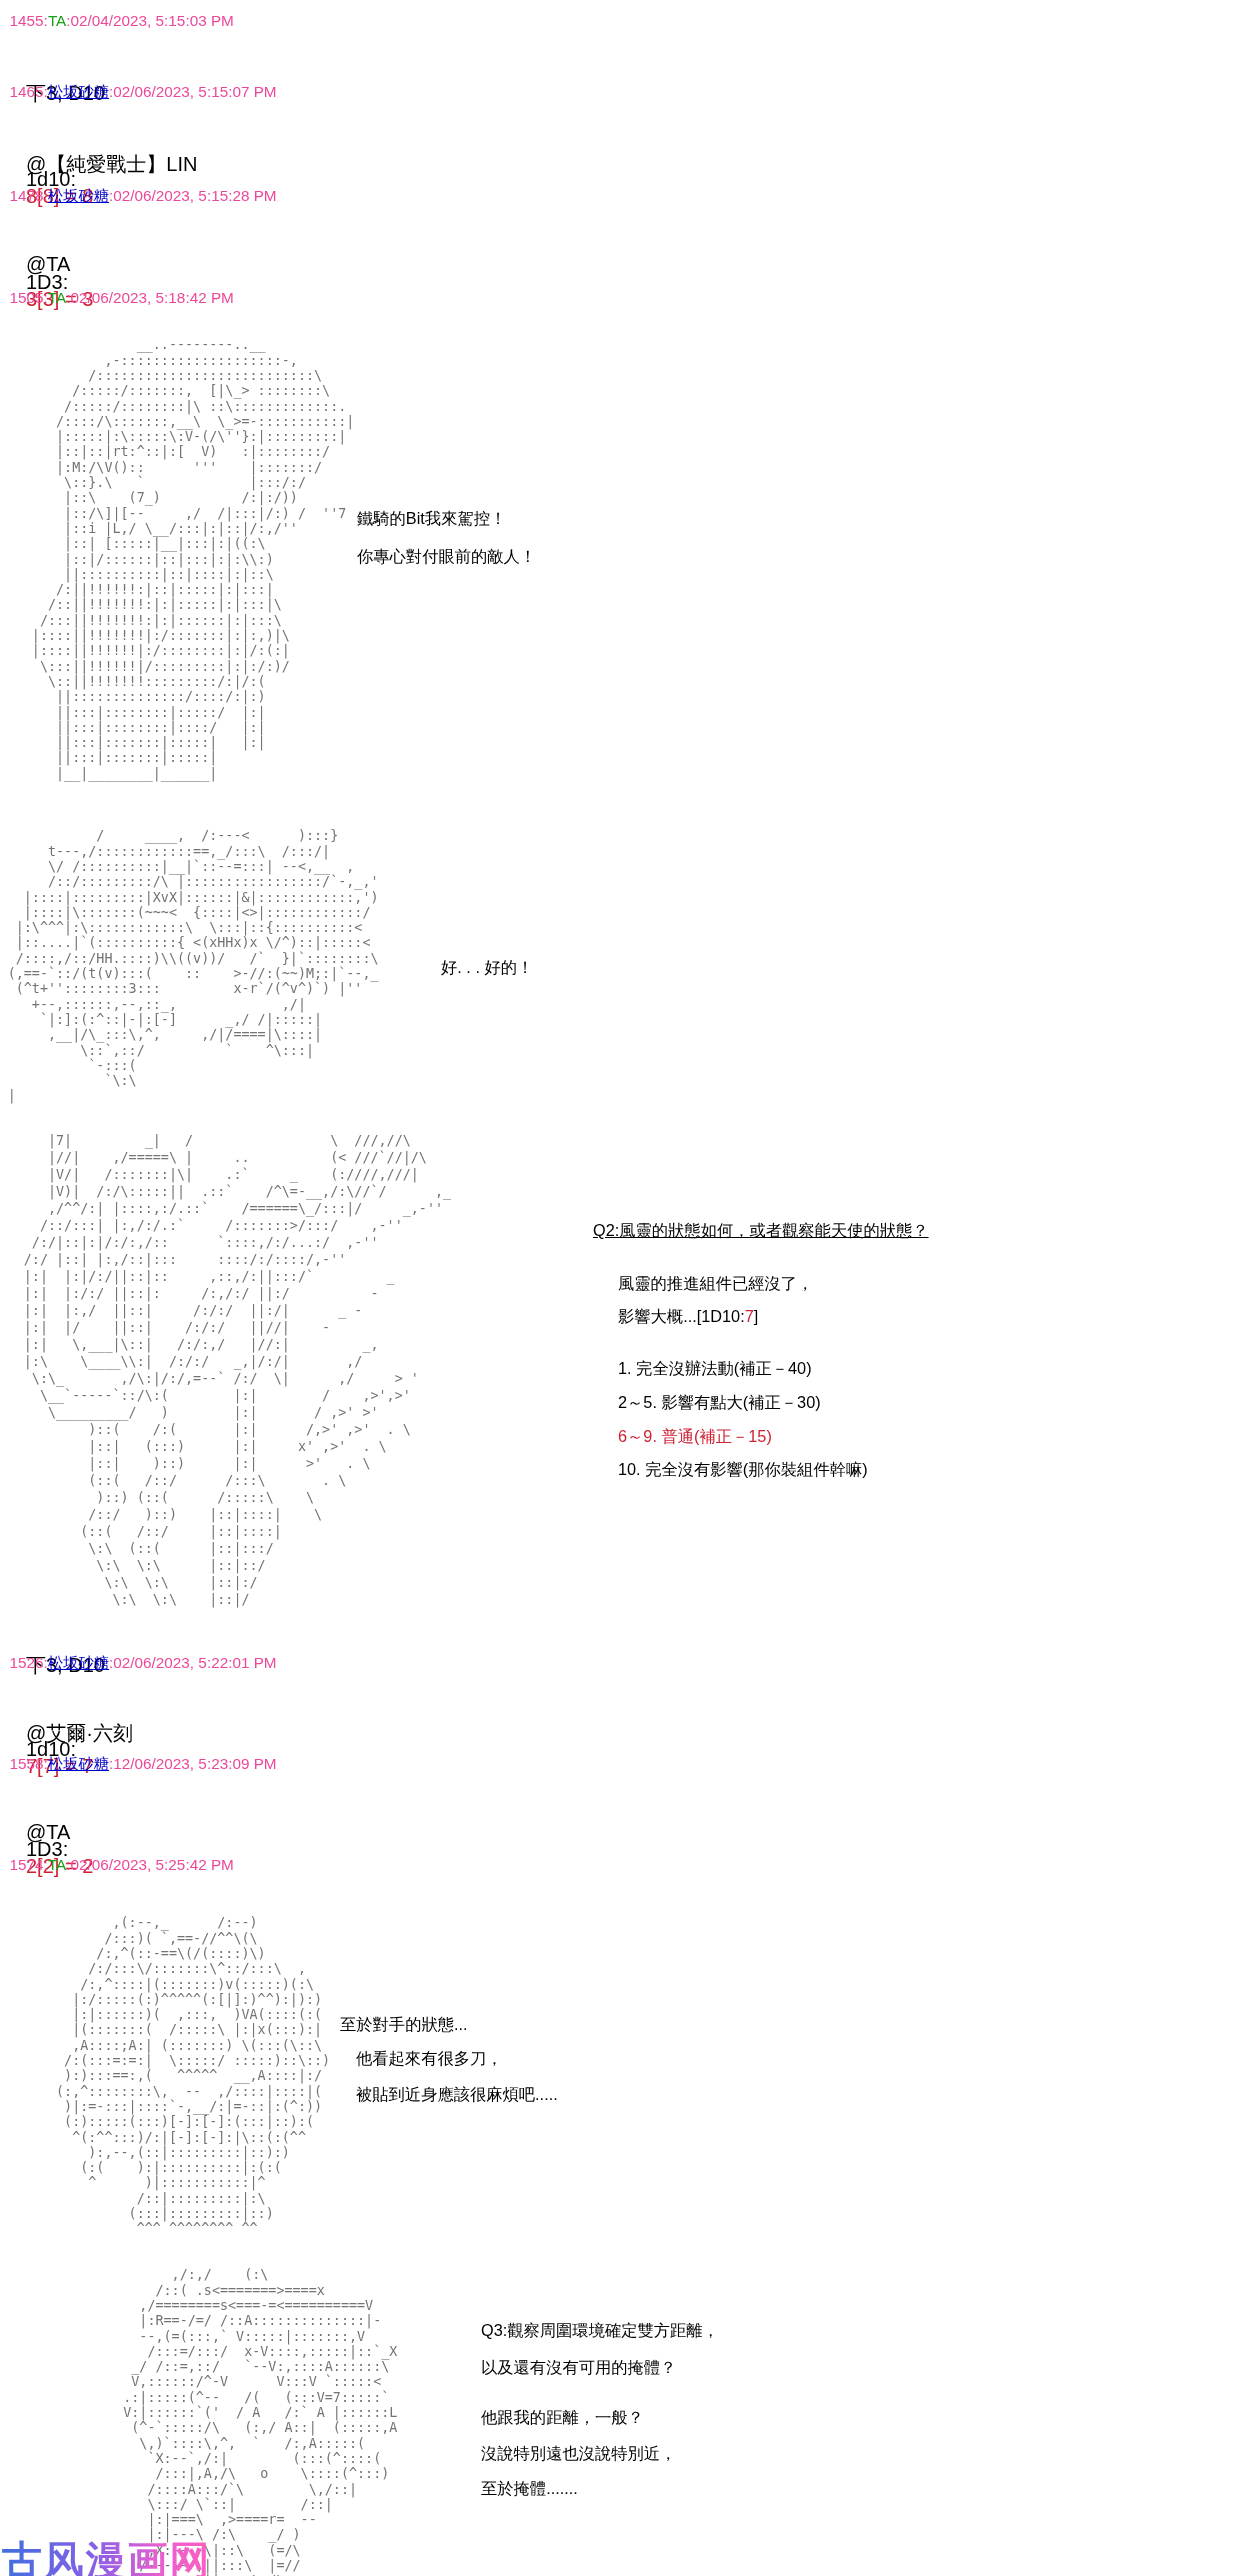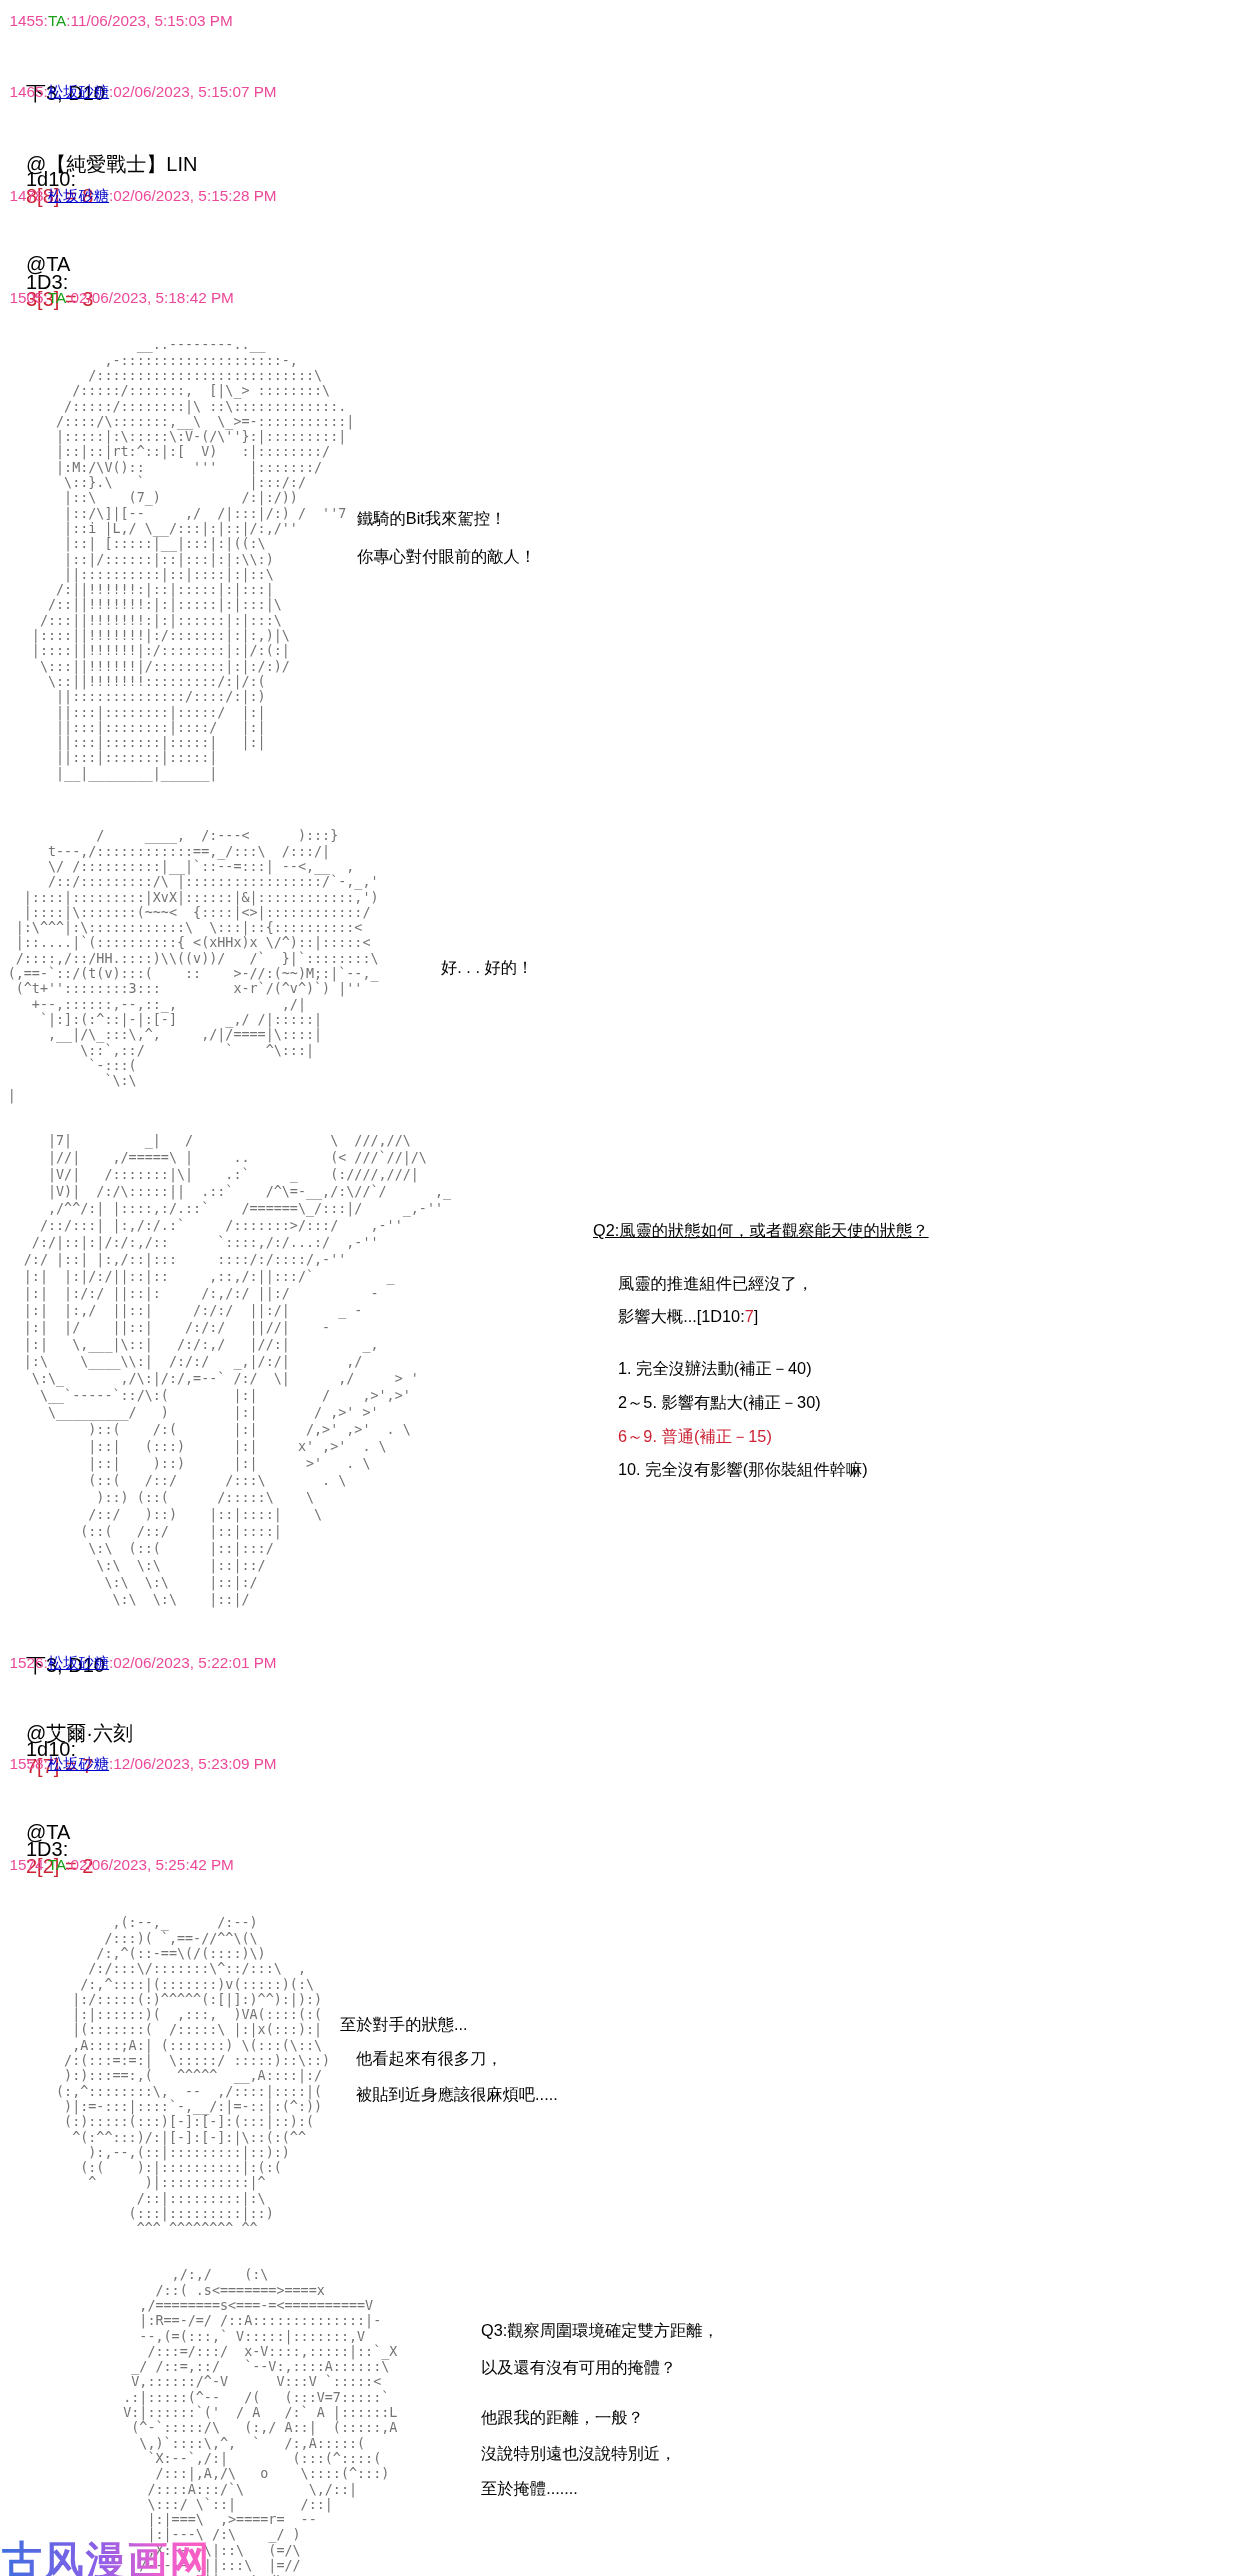--- a/index.html
+++ b/index.html
@@ -19,21 +19,21 @@
             font-family:"DejaVu Sans","Liberation Sans",sans-serif;
             color:#9b5fe0;
             background:linear-gradient(90deg,var(--wm1,#3f6fdf) 0%,#8a5fe8 45%,#e85fd0 75%,var(--wm2,#ff5fc0) 100%);
             -webkit-background-clip:text;background-clip:text;-webkit-text-fill-color:transparent;}
 </style>
 </head>
 <body>
 
 <div id="screen">
 
-  <div class="abs hdr" style="left:9.6px;top:11.5px;"><span class="num">1455:</span><span class="pname-ta">TA</span><span class="time">:11/06/2023, 5:15:03 PM</span></div>
+  <div class="abs hdr" style="left:9.6px;top:11.5px;"><span class="num">1455:</span><span class="pname-ta">TA</span><span class="time">:02/04/2023, 5:15:03 PM</span></div>
   <div class="abs body-line" style="left:26px;top:44px;">下3, D10</div>
 
   <div class="abs hdr" style="left:9.6px;top:82px;"><span class="num">1465:</span><a class="pname-link" href="#">松坂砂糖</a><span class="time">:02/06/2023, 5:15:07 PM</span></div>
   <div class="abs body-line" style="left:26px;top:115px;">@【純愛戰士】LIN</div>
   <div class="abs body-line" style="left:26px;top:132px;">1d10:</div>
   <div class="abs body-line red" style="left:26px;top:149px;">8[8] = 8</div>
 
   <div class="abs hdr" style="left:9.6px;top:186px;"><span class="num">1478:</span><a class="pname-link" href="#">松坂砂糖</a><span class="time">:02/06/2023, 5:15:28 PM</span></div>
   <div class="abs body-line" style="left:26px;top:217px;">@TA</div>
   <div class="abs body-line" style="left:26px;top:235px;">1D3:</div>

